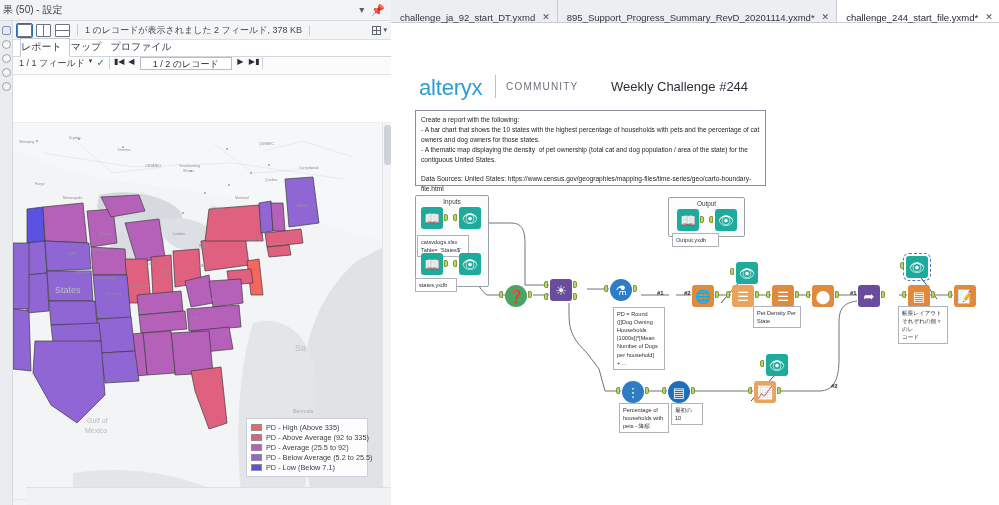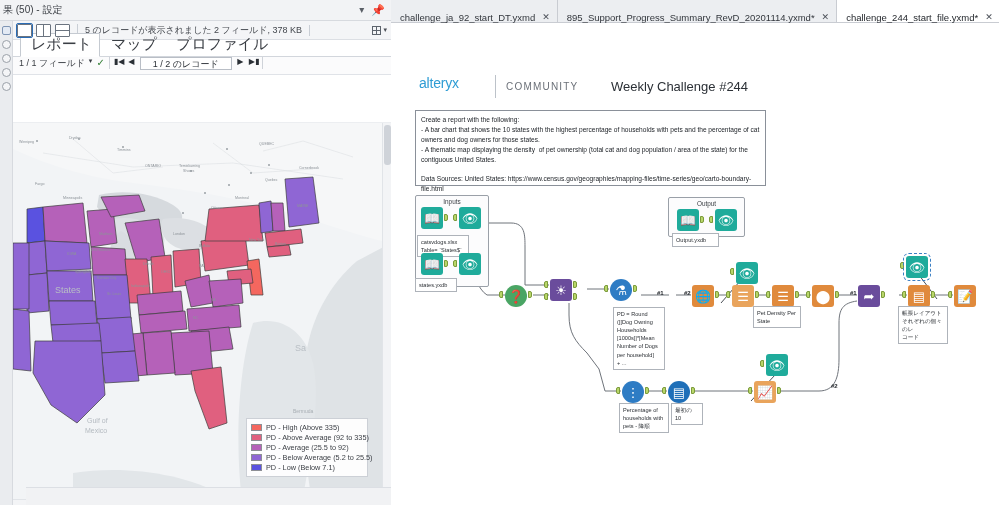--- a/index.html
+++ b/index.html
@@ -63,21 +63,21 @@
   }
   .grid-ico::after{ content:""; position:absolute; left:3px; top:0; width:1px; height:7px; background:#5d646d; }
   .grid-ico::before{ content:""; position:absolute; left:0; top:3px; width:7px; height:1px; background:#5d646d; }
   .tiny-caret { font-size: 7px; color:#4a4f56; }
 
   .res-tabs {
     height: 17px; background: #ffffff; border-bottom: 1px solid #d2d6dc;
     display: flex; align-items: flex-end; padding-left: 7px; gap: 0px;
   }
   .res-tab {
-    font-size: 15px; color: #3a3e44; padding: 1px 7px 2px 10px;
+    font-size: 10px; color: #3a3e44; padding: 1px 7px 2px 0;
     border: 1px solid transparent; border-bottom: none; text-align: right;
   }
   .res-tab.active {
     background: #fff; border-color: #c5cad1; border-bottom: 1px solid #fff;
     margin-bottom: -1px;
   }
   .res-nav {
     height: 18px; background: #fbfbfc; border-bottom: 1px solid #e0e3e8;
     display: flex; align-items: flex-start; padding-left: 6px; gap: 4px;
   }
@@ -143,21 +143,21 @@
   .wtab.active { background: #ffffff; color: #1e2227; }
   .wtab .x { font-size: 9px; color: #4b5058; font-weight: bold; }
 
   .canvas {
     position: relative; width: 608px; height: 482px; background: #ffffff;
     overflow: hidden;
   }
   
   .alx-logo {
     position: absolute; left: 28px; top: 52px;
-    font-size: 14px; color: #2e9cd4; letter-spacing: -0.2px;
+    font-size: 22px; color: #2e9cd4; letter-spacing: -0.2px;
   }
   .alx-div {
     position: absolute; left: 104px; top: 52px; width: 1px; height: 23px; background: #bcc2c9;
   }
   .alx-comm {
     position: absolute; left: 115px; top: 58px; font-size: 10px;
     color: #6b7078; letter-spacing: 1.2px;
   }
   .wc-title {
     position: absolute; left: 220px; top: 56px; font-size: 13px; color: #2b3036;
@@ -240,21 +240,21 @@
 
       <div class="res-toolbar">
         <div class="vwbtn sel"></div>
         <div class="vwbtn two">
             <i></i>
           </div>
         <div class="vwbtn horz">
             <i></i>
           </div>
         <div class="res-sep"></div>
-        <span class="res-stat">5 のレコードが表示されました 2 フィールド, 378 KB</span>
+        <span class="res-stat">1 のレコードが表示されました 2 フィールド, 378 KB</span>
         <div class="res-stat-sep"></div>
         <div class="res-tb-right">
           <span class="grid-ico"></span>
           <span class="tiny-caret">▾</span>
         </div>
       </div>
 
       <div class="res-tabs">
         <div class="res-tab active">レポート</div>
         <div class="res-tab">マップ</div>

